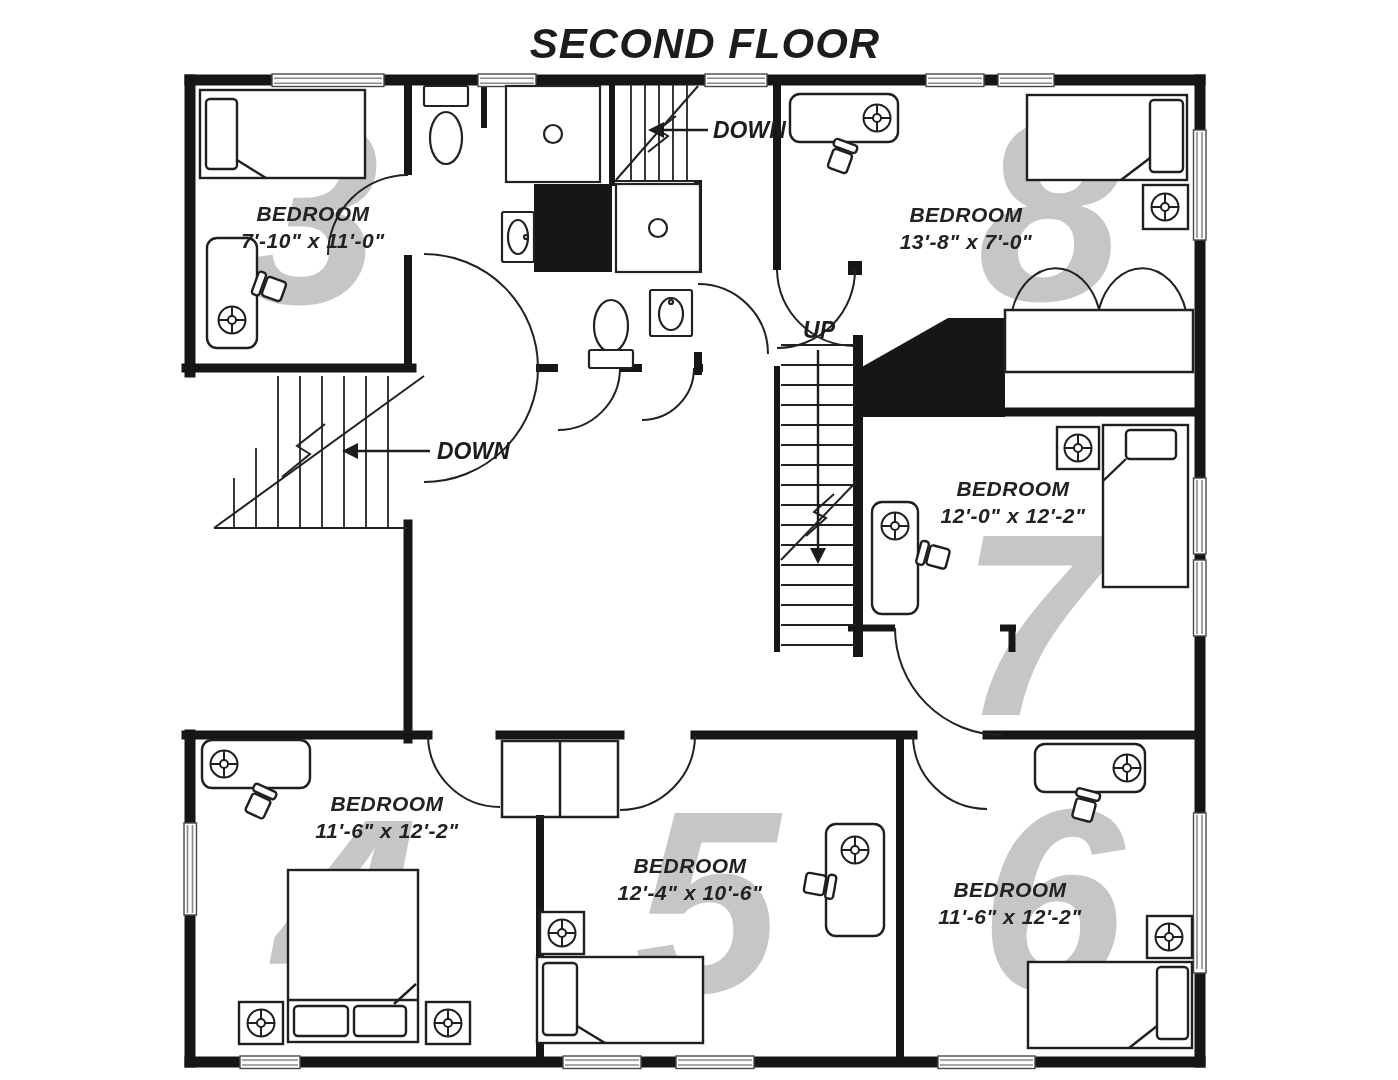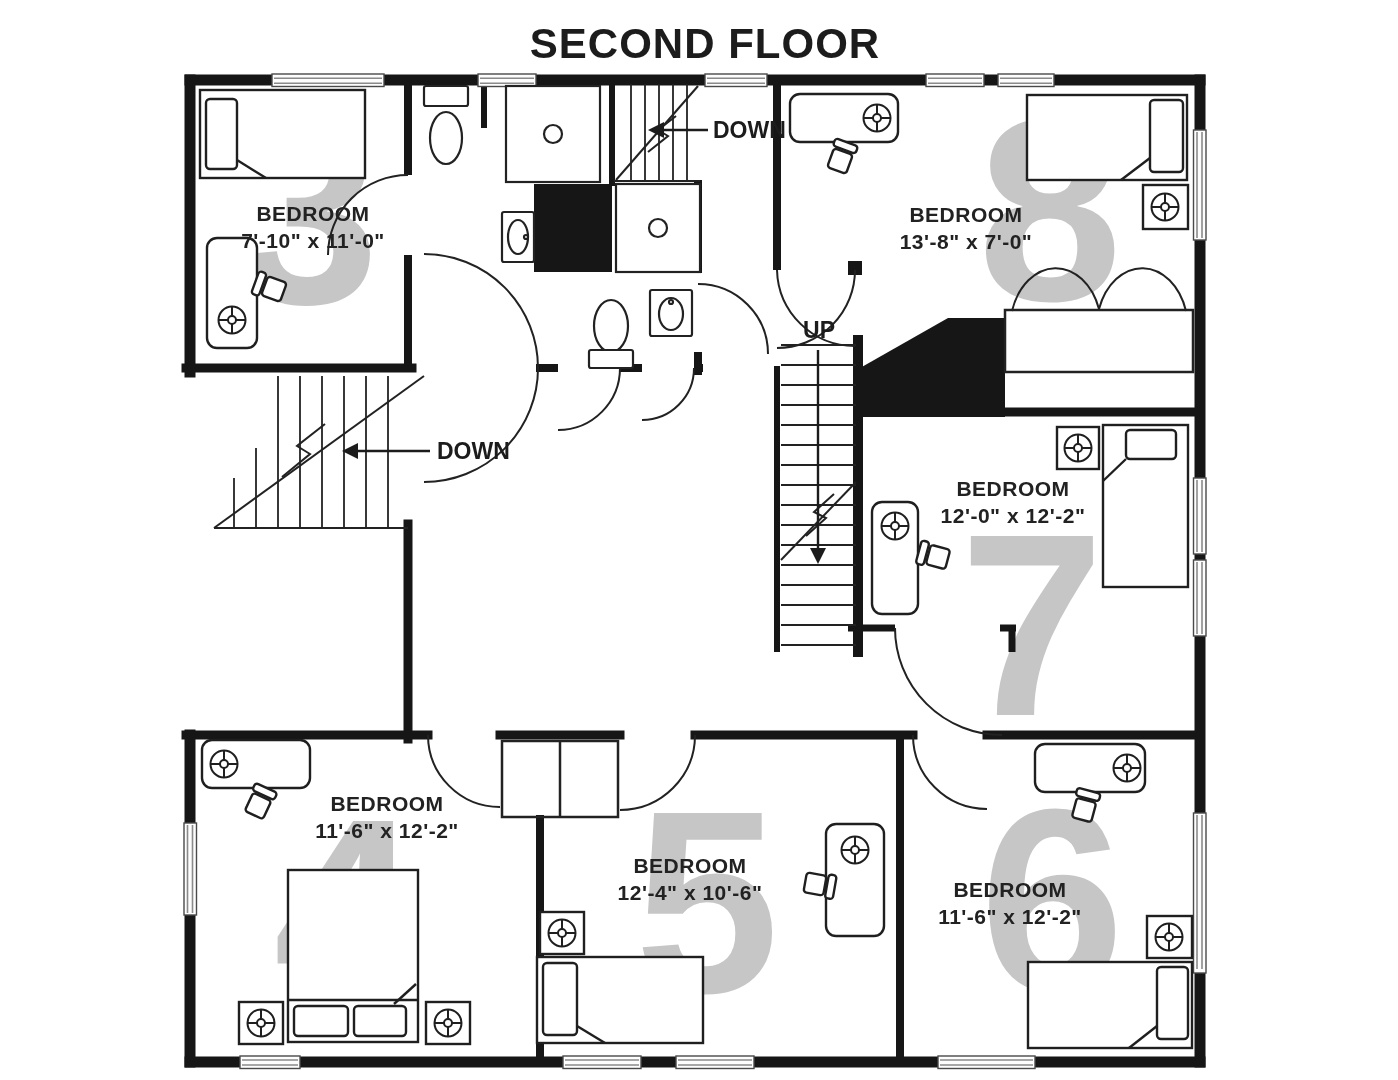--- a/index.html
+++ b/index.html
@@ -1,16 +1,16 @@
 <!DOCTYPE html>
 <html><head>
 <meta charset="utf-8">
 <style>
   html,body{margin:0;padding:0;background:#ffffff;}
-  .page{width:1398px;height:1080px;background:#ffffff;position:relative;overflow:hidden;}
+  .page{width:1398px;height:1080px;background:#ffffff;position:relative;overflow:hidden;font-style:italic;}
   svg{display:block;}
   text{font-family:"Liberation Sans","DejaVu Sans",sans-serif;}
   .title{font-size:42px;font-weight:bold;letter-spacing:1px;fill:#1c1c1c;text-anchor:middle;}
   .room-name,.room-dims{font-size:21px;font-weight:600;fill:#222222;text-anchor:middle;letter-spacing:.5px;}
   .watermark{font-size:260px;font-weight:bold;fill:#c6c6c6;text-anchor:middle;}
   .stair-label{font-size:23px;font-weight:600;fill:#1c1c1c;}
   .stair-label.mid{text-anchor:middle;}
   .wall{stroke:#161616;fill:none;}
   .w11{stroke-width:11;stroke-linecap:square;}
   .w10{stroke-width:10;stroke-linecap:square;}

